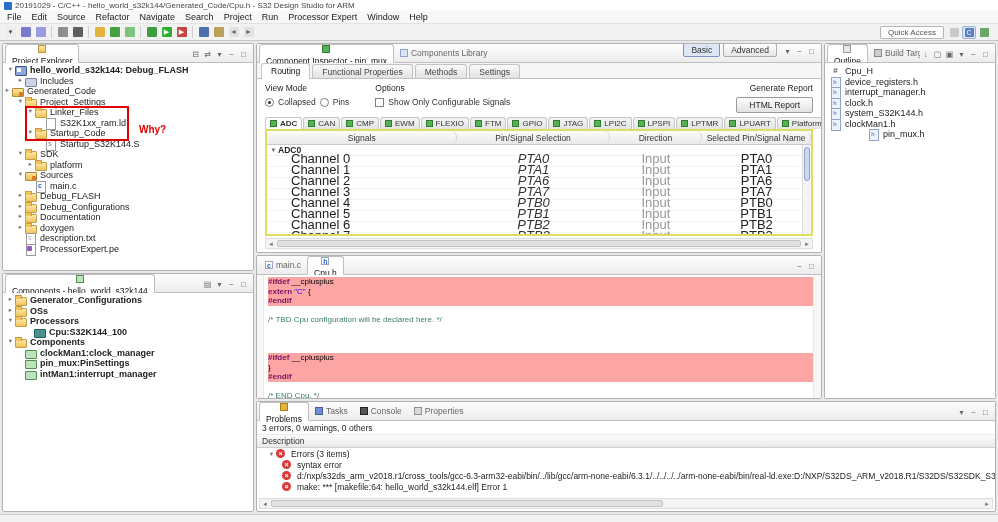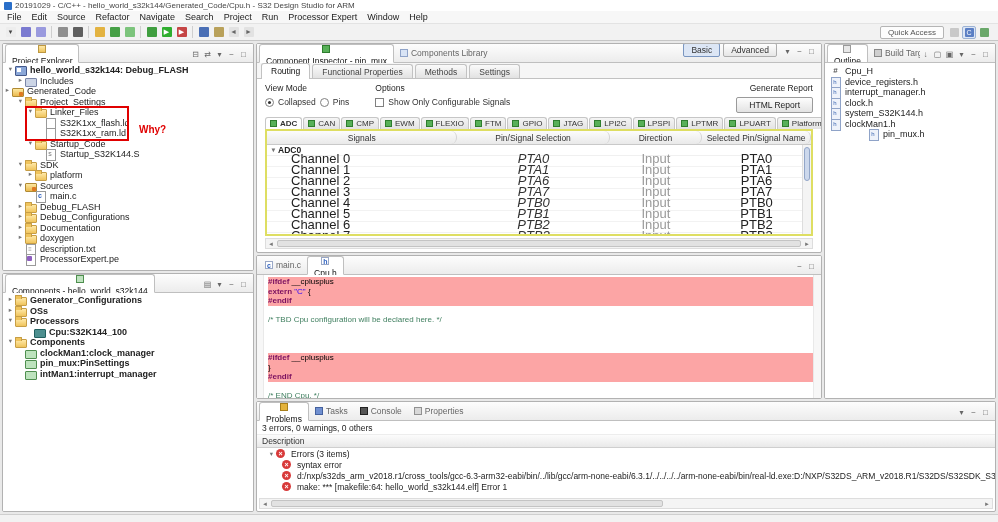--- a/index.html
+++ b/index.html
@@ -253,25 +253,20 @@
               <span class="label">Project_Settings</span>
             </div>
             <div class="tree-row hl" style="padding-left: 23px;">
               <span class="arrow">▾</span>
               <span class="icon icon-folder"></span>
               <span class="label">Linker_Files</span>
             </div>
             <div class="tree-row hl" style="padding-left: 33px;">
               <span class="arrow"></span>
               <span class="icon icon-file"></span>
-              <span class="label">S32K1xx_flash.ld</span>
-            </div>
-            <div class="tree-row hl" style="padding-left: 33px;">
-              <span class="arrow"></span>
-              <span class="icon icon-file"></span>
               <span class="label">S32K1xx_ram.ld</span>
             </div>
             <div class="tree-row" style="padding-left: 23px;">
               <span class="arrow">▾</span>
               <span class="icon icon-folder"></span>
               <span class="label">Startup_Code</span>
             </div>
             <div class="tree-row" style="padding-left: 33px;">
               <span class="arrow"></span>
               <span class="icon icon-file-s"></span>

